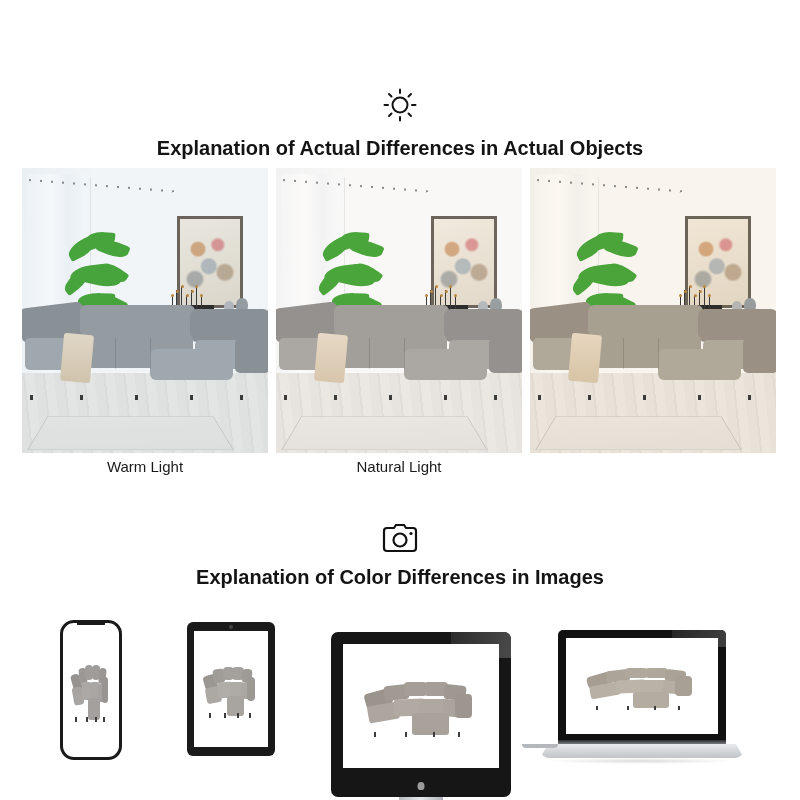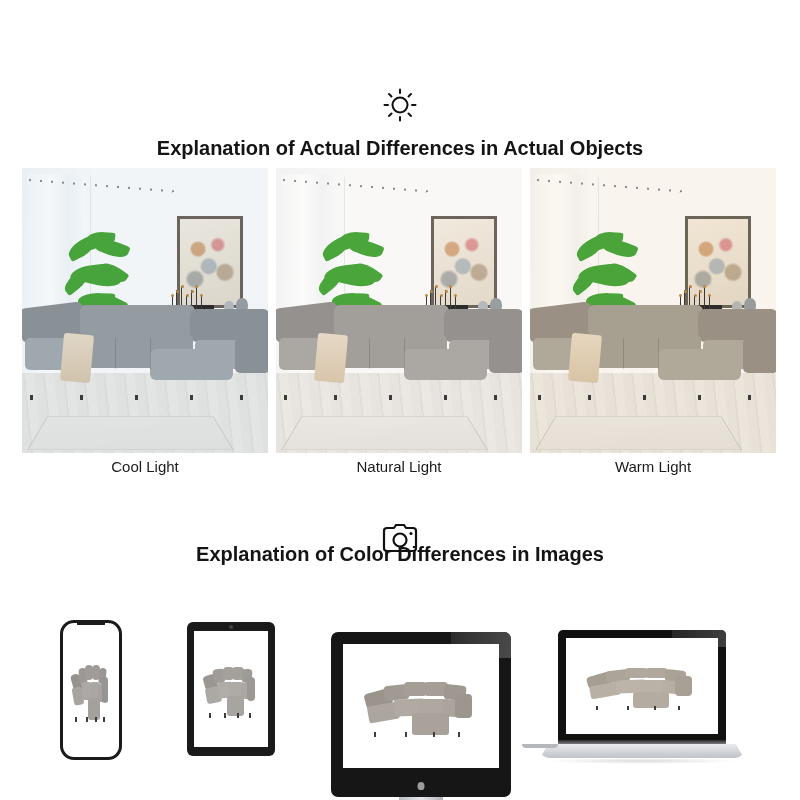--- a/index.html
+++ b/index.html
@@ -17,21 +17,21 @@
     text-align:center; font-size:37px; font-weight:bold;
     letter-spacing:.5px; color:#111;
   }
   .sun-wrap{ position:absolute; top:88px; left:0; width:800px; text-align:center; }
   .section-title{
     position:absolute; left:0; width:800px; text-align:center;
     font-size:20px; font-weight:bold; color:#141414;
   }
   #sec1-title{ top:137px; }
   .cam-wrap{ position:absolute; top:524px; left:0; width:800px; text-align:center; }
-  #sec2-title{ top:543px; }
+  #sec2-title{ top:566px; }
   .sub-note{
     position:absolute; top:592px; left:0; width:800px; text-align:center;
     font-size:15px; color:#1d1d1d;
   }
 
   
   .rooms{ position:absolute; top:168px; left:22px; width:756px; height:285px;
           display:flex; gap:8px; }
   .room{ position:relative; width:246px; height:285px; overflow:hidden; background:#fff; }
   .room-scene{ position:absolute; inset:0; }
@@ -394,23 +394,22 @@
             <div class="leg" style="left: 46%;"></div>
             <div class="leg" style="left: 68%;"></div>
             <div class="leg" style="left: 88%;"></div>
           </div>
         <div class="tint" style="background: rgb(246, 226, 196); opacity: 0.22;"></div>
       </div>
     </div>
   </div>
 
   <div class="cap-row">
-    <div class="cap">Cool Light</div>
+    <div class="cap">Warm Light</div>
     <div class="cap">Natural Light</div>
-    <div class="cap">Warm Light</div>
   </div>
 
   <div class="cam-wrap">
     <svg width="36" height="30" viewBox="0 0 36 30">
       <path d="M12 4 L14 1 H22 L24 4 H31 A3 3 0 0 1 34 7 V24 A3 3 0 0 1 31 27 H5 A3 3 0 0 1 2 24 V7 A3 3 0 0 1 5 4 Z" fill="none" stroke="#111" stroke-width="2.2" stroke-linejoin="round"></path>
       <circle cx="18" cy="16" r="6.5" fill="none" stroke="#111" stroke-width="2.2"></circle>
       <circle cx="29" cy="9.5" r="1.6" fill="#111"></circle>
     </svg>
   </div>
 

